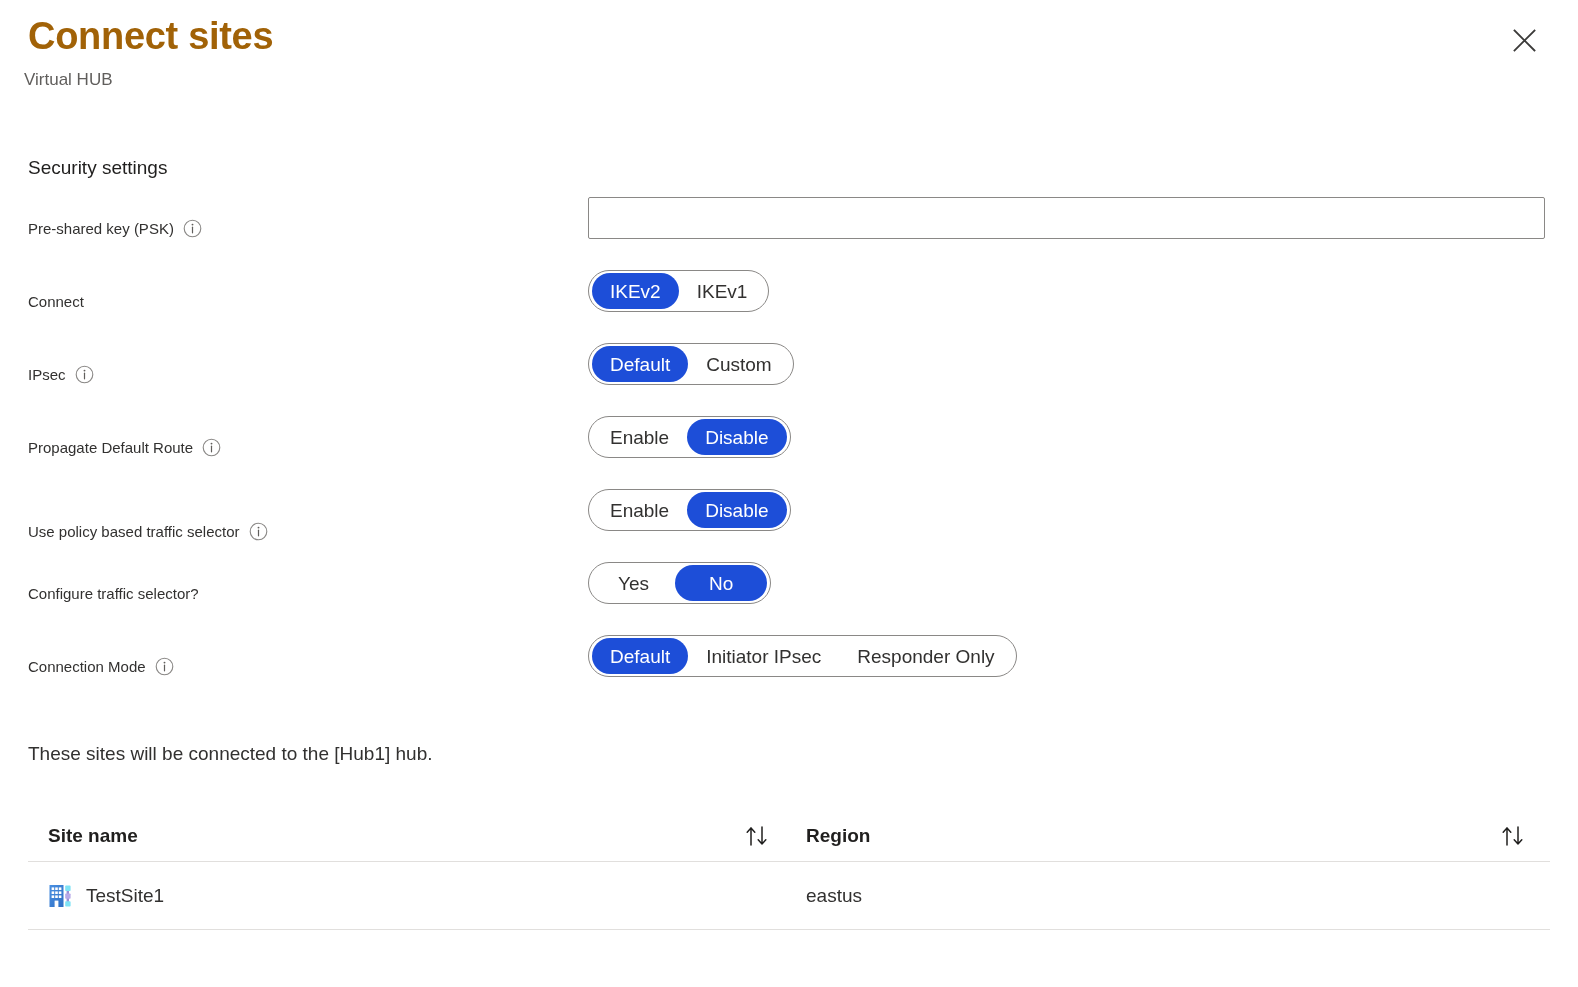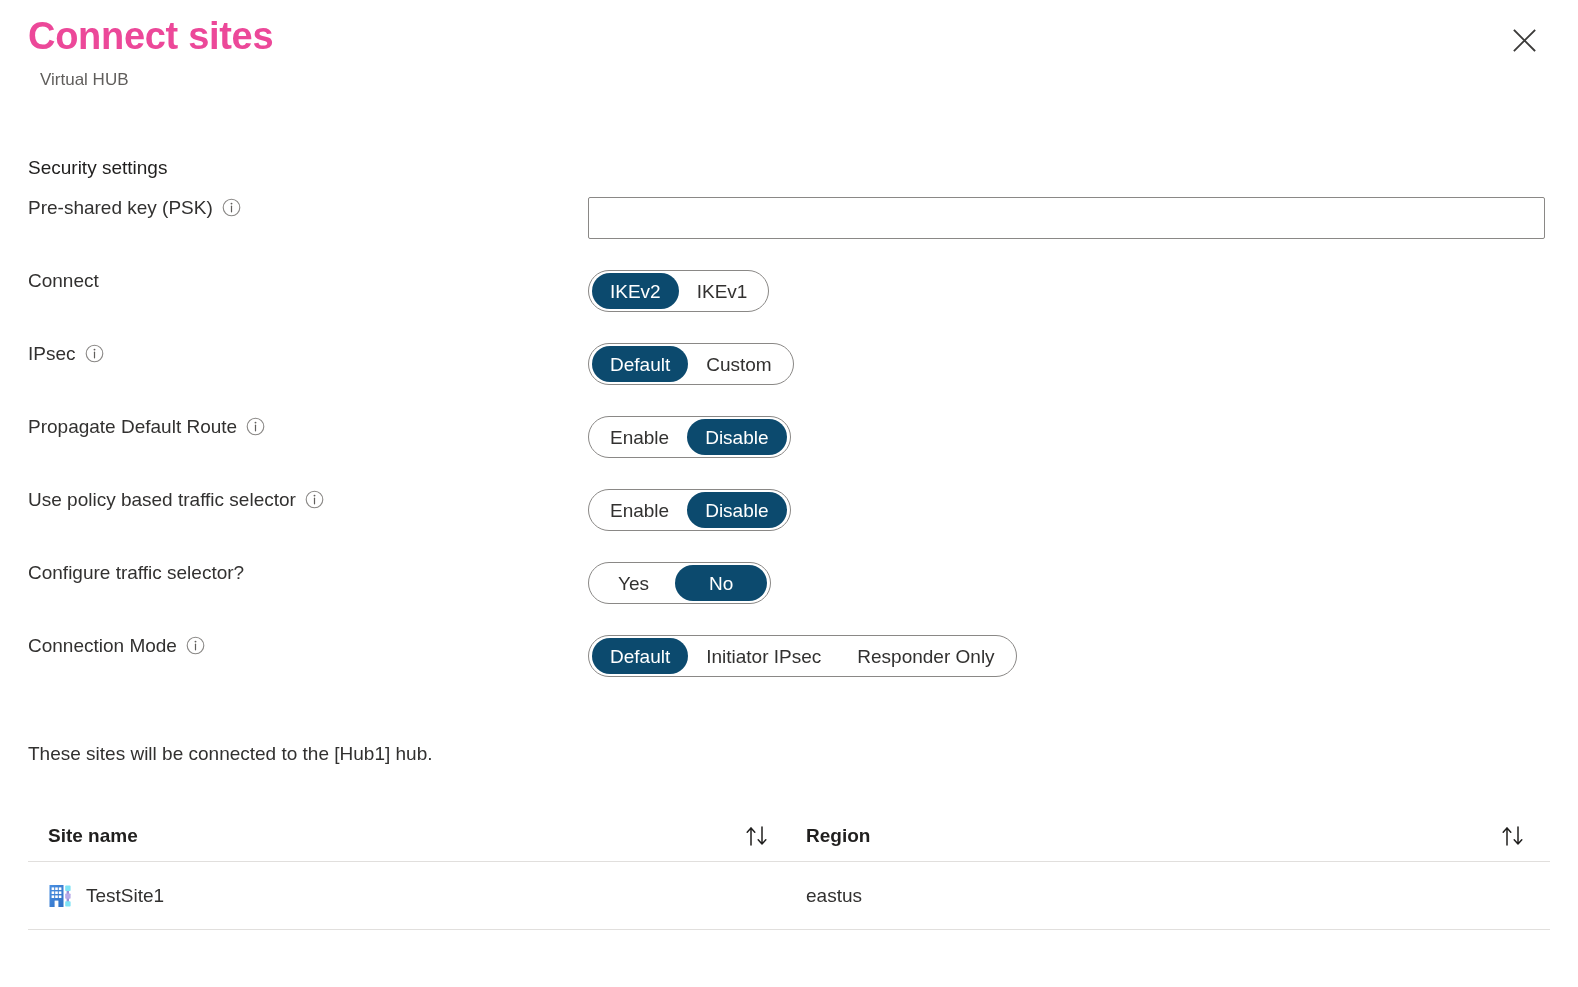--- a/index.html
+++ b/index.html
@@ -22,26 +22,26 @@
     position: absolute;
     left: 0; top: 0;
     width: 1578px;
   }
   .blade-title {
     position: absolute;
     left: 28px; top: 14px;
     font-size: 38px;
     font-weight: 600;
     letter-spacing: -0.3px;
-    color: #ec4899;
+    color: #a16207;
     line-height: 1.2;
   }
   .blade-subtitle {
     position: absolute;
-    left: 40px; top: 70px;
+    left: 24px; top: 70px;
     font-size: 17px;
     font-weight: 400;
     color: #605e5c;
   }
   .close-btn {
     position: absolute;
     right: 34px; top: 20px;
     width: 40px; height: 40px;
     display: flex;
     align-items: center;
@@ -73,23 +73,23 @@
     left: 0;
     width: 1578px;
     height: 40px;
   }
   .row-label {
     position: absolute;
     left: 28px;
     top: 0;
     height: 40px;
     display: flex;
-    align-items: flex-start;
+    align-items: flex-end;
     gap: 9px;
-    font-size: 19px;
+    font-size: 15px;
     font-weight: 400;
     color: #323130;
     white-space: nowrap;
   }
   .info-icon {
     display: inline-flex;
     align-items: center;
     justify-content: center;
     width: 19px; height: 19px;
     flex: 0 0 19px;
@@ -139,21 +139,21 @@
     font-family: "Liberation Sans", sans-serif;
     font-size: 19px;
     font-weight: 400;
     color: #323130;
     background: transparent;
     border: none;
     cursor: pointer;
     line-height: 1;
   }
   .toggle-seg.active {
-    background: #0c4a6e;
+    background: #1d4ed8;
     color: #ffffff;
   }
 
   
   .note-text {
     position: absolute;
     left: 28px; top: 743px;
     font-size: 19px;
     color: #323130;
   }
@@ -289,21 +289,21 @@
           <path d="M9.5 8.2 L9.5 13.8" stroke="#605e5c" stroke-width="1.2" stroke-linecap="round"></path>
         </svg>
       </span>
     </div>
   </div>
   <div class="toggle-group" style="left:588px; top:416px;">
     <button class="toggle-seg">Enable</button>
     <button class="toggle-seg active">Disable</button>
   </div>
 
-  <div class="row" style="top:489px;padding-left:13px;">
+  <div class="row" style="top:500px;padding-left:13px;">
     <div class="row-label">
       <span>Use policy based traffic selector</span>
       <span class="info-icon">
         <svg width="19" height="19" viewBox="0 0 19 19" aria-hidden="true">
           <circle cx="9.5" cy="9.5" r="8.3" fill="none" stroke="#8a8886" stroke-width="1.1"></circle>
           <circle cx="9.5" cy="5.6" r="0.95" fill="#605e5c"></circle>
           <path d="M9.5 8.2 L9.5 13.8" stroke="#605e5c" stroke-width="1.2" stroke-linecap="round"></path>
         </svg>
       </span>
     </div>

